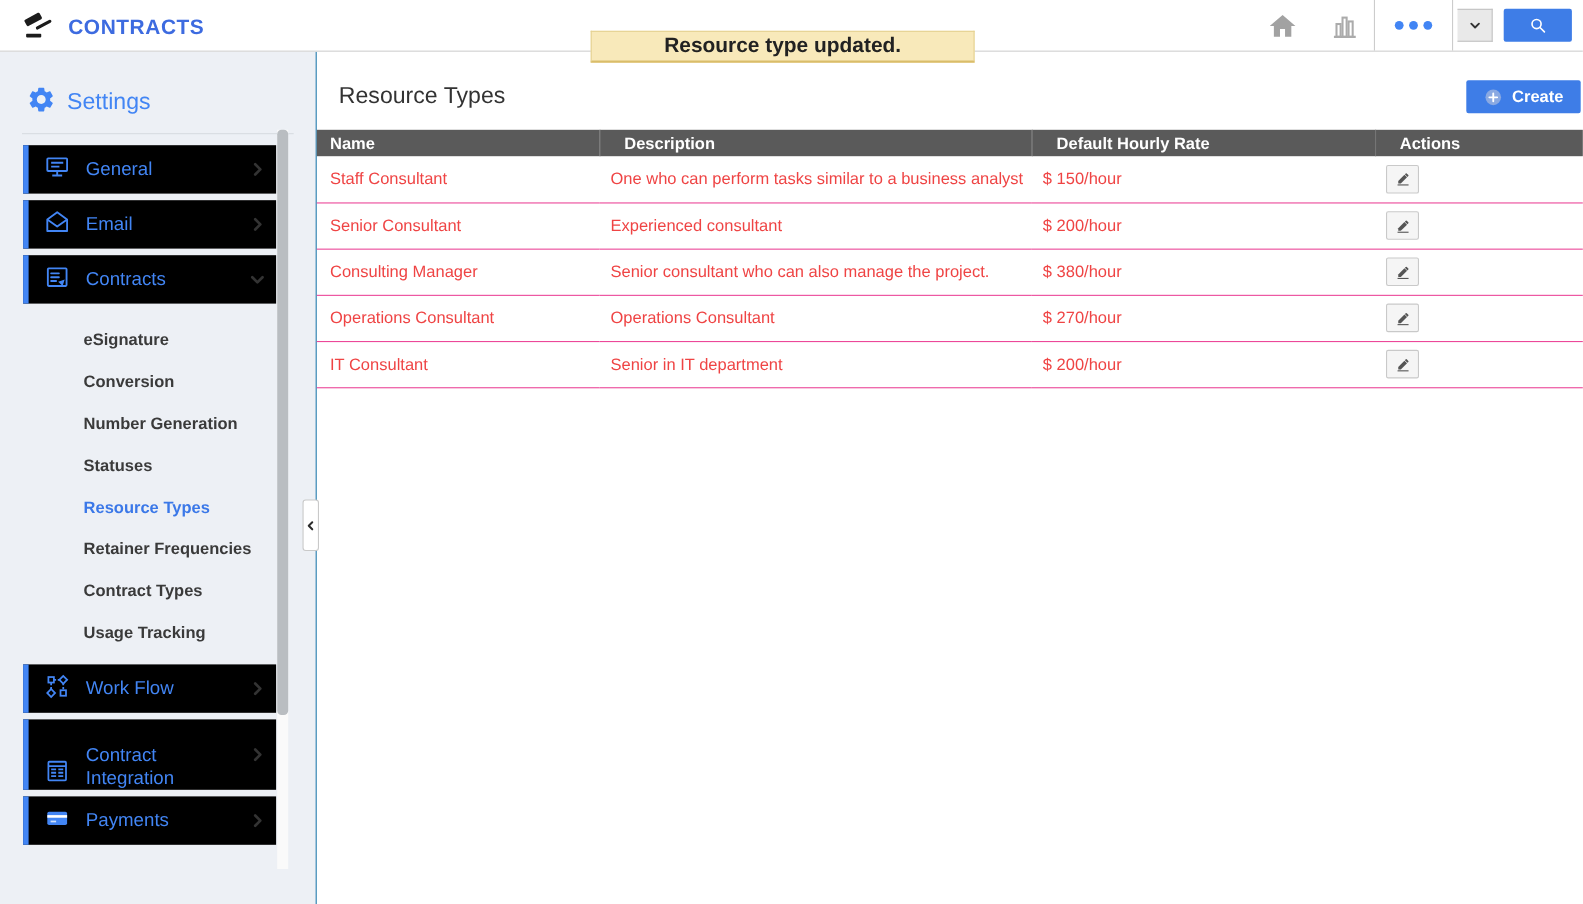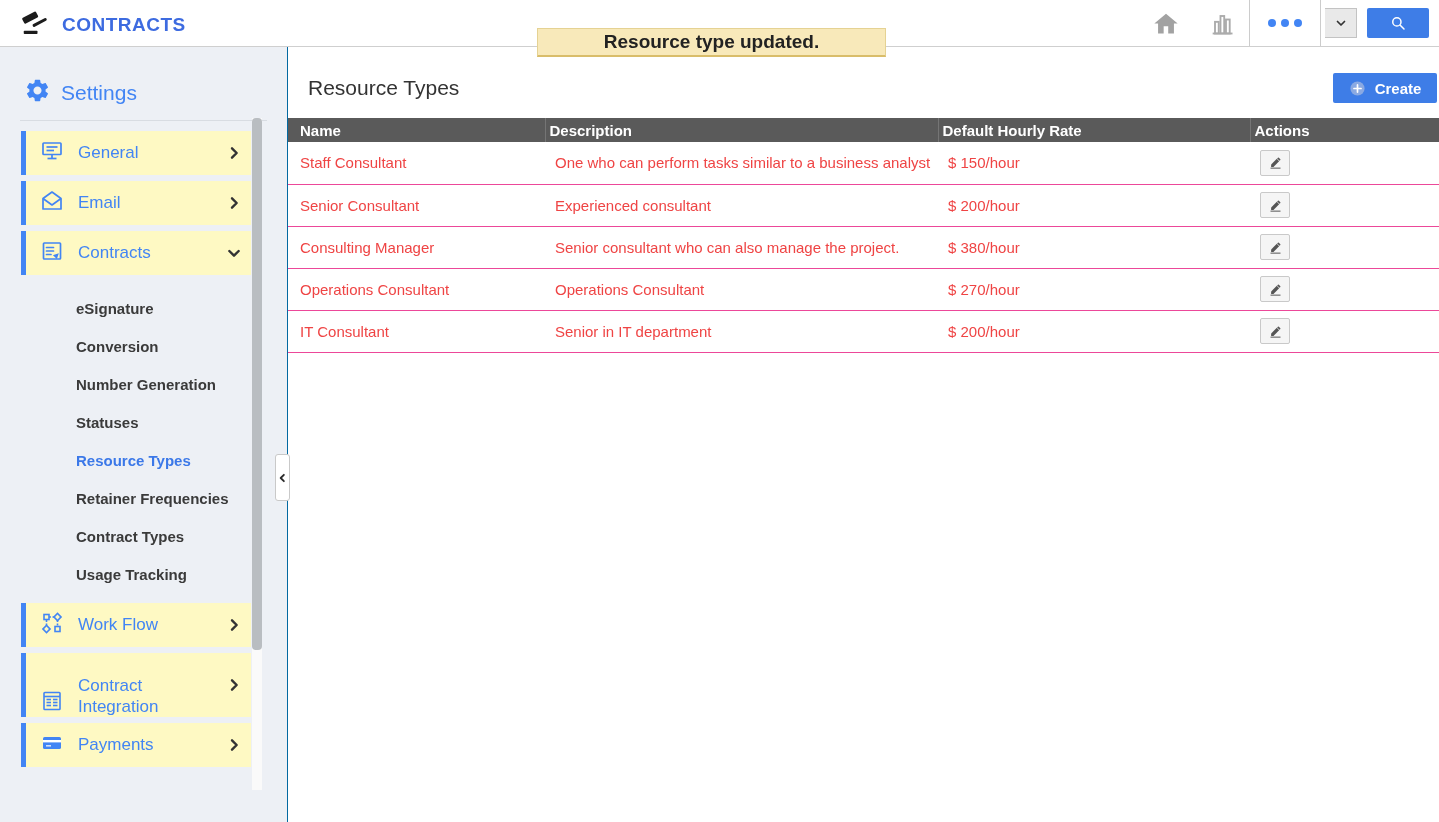--- a/index.html
+++ b/index.html
@@ -35,21 +35,21 @@
   
   .app-body { position:relative; display:flex; height:775px; }
 
   
   .sidebar { position:relative; width:288px; min-width:288px; height:775px;
              background:#edf0f5; border-right:1px solid #0369a1; }
   .settings-header { display:flex; align-items:center; padding:30px 0 0 24px; }
   .settings-label { margin-left:10px; font-size:21px; color:#4285f4; }
   .settings-sep { margin:12px 20px 0 20px; border-top:1px solid #d8dce2; }
   .nav { margin-top:10px; padding-left:21px; }
-  .nav-card { position:relative; width:230px; height:44px; background:#fef9c3; margin-bottom:6px;
+  .nav-card { position:relative; width:230px; height:44px; background:#000000; margin-bottom:6px;
               border-left:5px solid #4285f4; display:flex; align-items:center; padding-left:14px; cursor:pointer; }
   .nav-card.tall { height:64px;align-items:flex-end; }
   .nav-card-label { margin-left:14px; font-size:17px; color:#4285f4; line-height:1.2; max-width:112px; }
   .nav-chevron { position:absolute; right:9px; top:50%; transform:translateY(-50%); display:flex; }
   .nav-chevron.down { transform:translateY(-50%) rotate(90deg); }
   .subnav { padding:8px 0 10px 0; }
   .subnav-item { height:38px; display:flex; align-items:center; padding-left:34px;
                  font-size:15px; font-weight:bold; color:#3a3a3a; cursor:pointer; }
   .subnav-item.active { color:#3b78e8; }
   .subnav-item .tr-chev { display:flex; margin-right:7px; }
@@ -68,21 +68,21 @@
   .page-title { margin-left:20px; font-size:21px; color:#333; font-weight:400; }
   .create-btn { width:104px; height:30px; background:#3e7de7; border:none; border-radius:2px; color:#fff;
                 font-size:15px; font-weight:bold; display:flex; align-items:center; justify-content:center;
                 gap:9px; cursor:pointer; font-family:"Liberation Sans", sans-serif; }
 
   table.rt-table { width:100%; border-collapse:collapse; table-layout:fixed; }
   .rt-table col.c-name { width:257px; } .rt-table col.c-desc { width:393px; }
   .rt-table col.c-rate { width:312px; } .rt-table col.c-act { width:auto; }
   .rt-table th { background:#5a5a5a; color:#fff; font-size:15px; font-weight:bold; text-align:left;
                  height:24px; padding-left:12px; }
-  .rt-table th + th { border-left:1px solid #757575; padding-left:4px; }
+  .rt-table th + th { border-left:1px solid #757575; padding-left:22px; }
   .rt-table td { height:42px; border-bottom:1px solid #ec4899; font-size:15px; color:#ef4444; padding-left:12px; }
   .rt-table td + td { padding-left:10px; }
   .edit-btn { width:30px; height:26px; background:#f5f5f5; border:1px solid #c9c9c9; border-radius:2px;
               display:flex; align-items:center; justify-content:center; cursor:pointer; }
 </style>
 </head>
 <body>
 
 <header class="topbar">
   <div class="logo-group">

